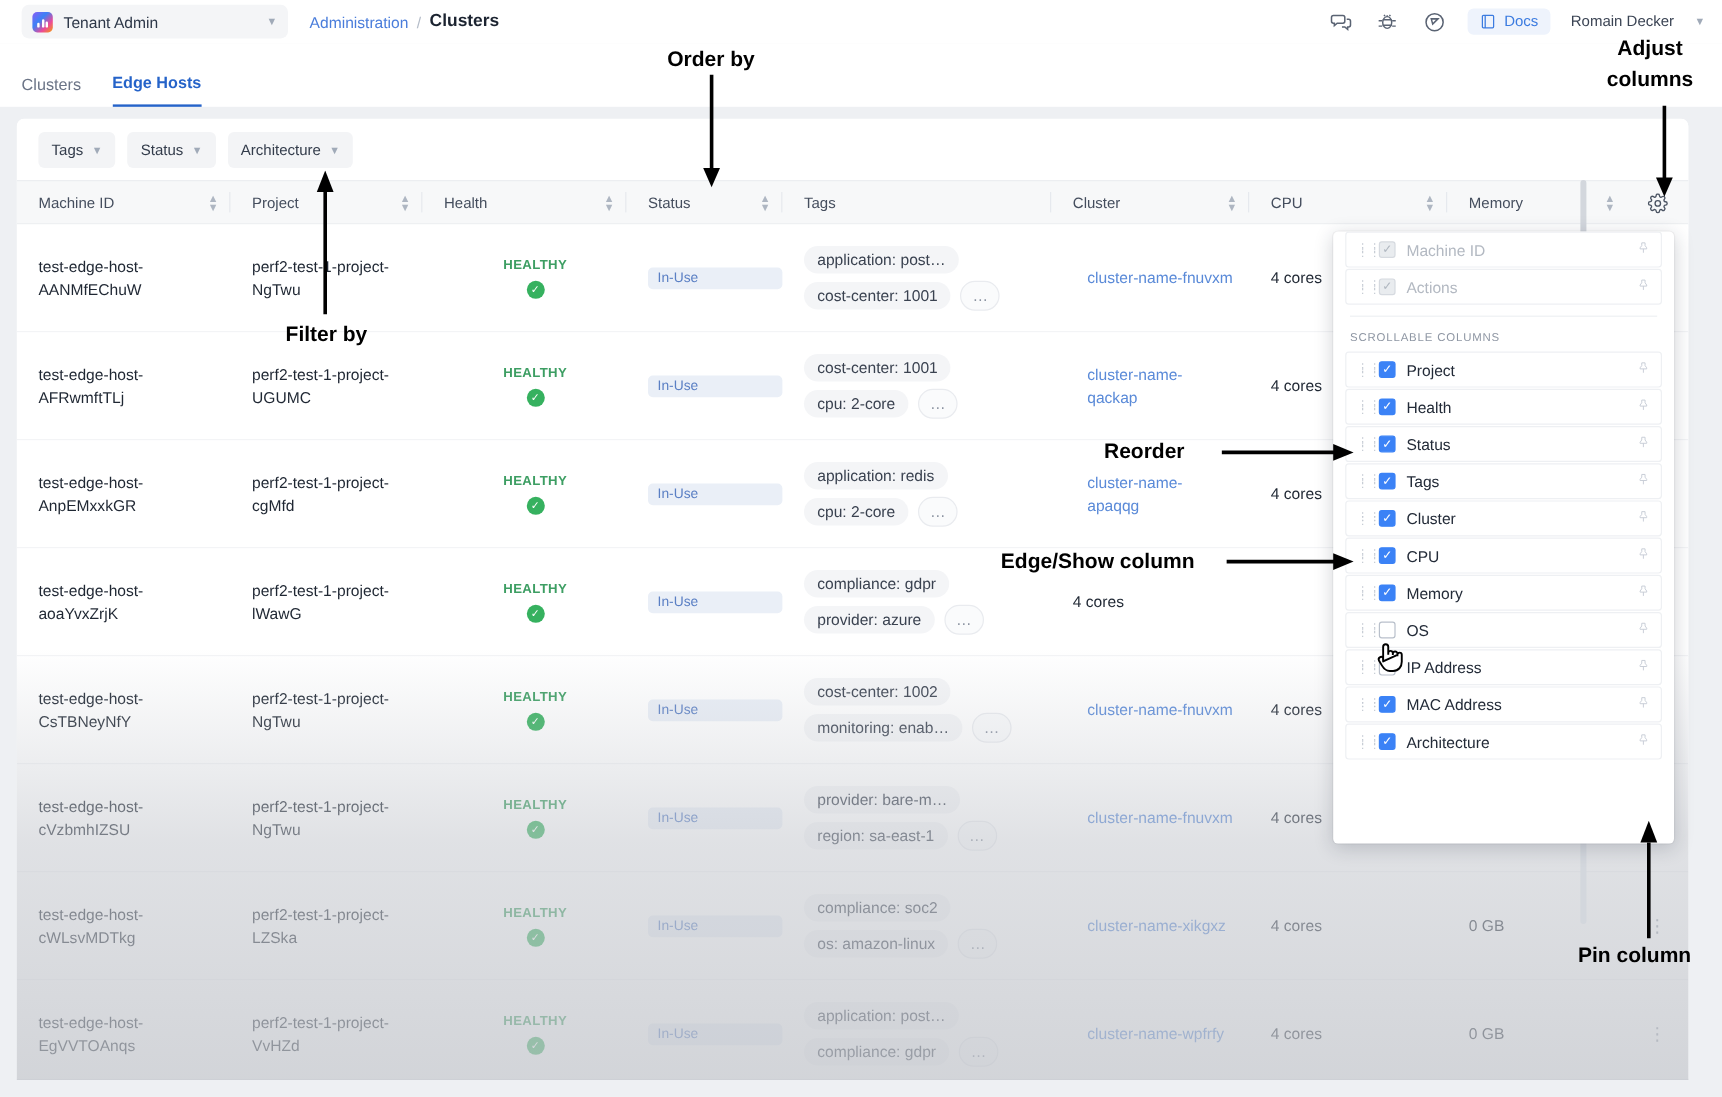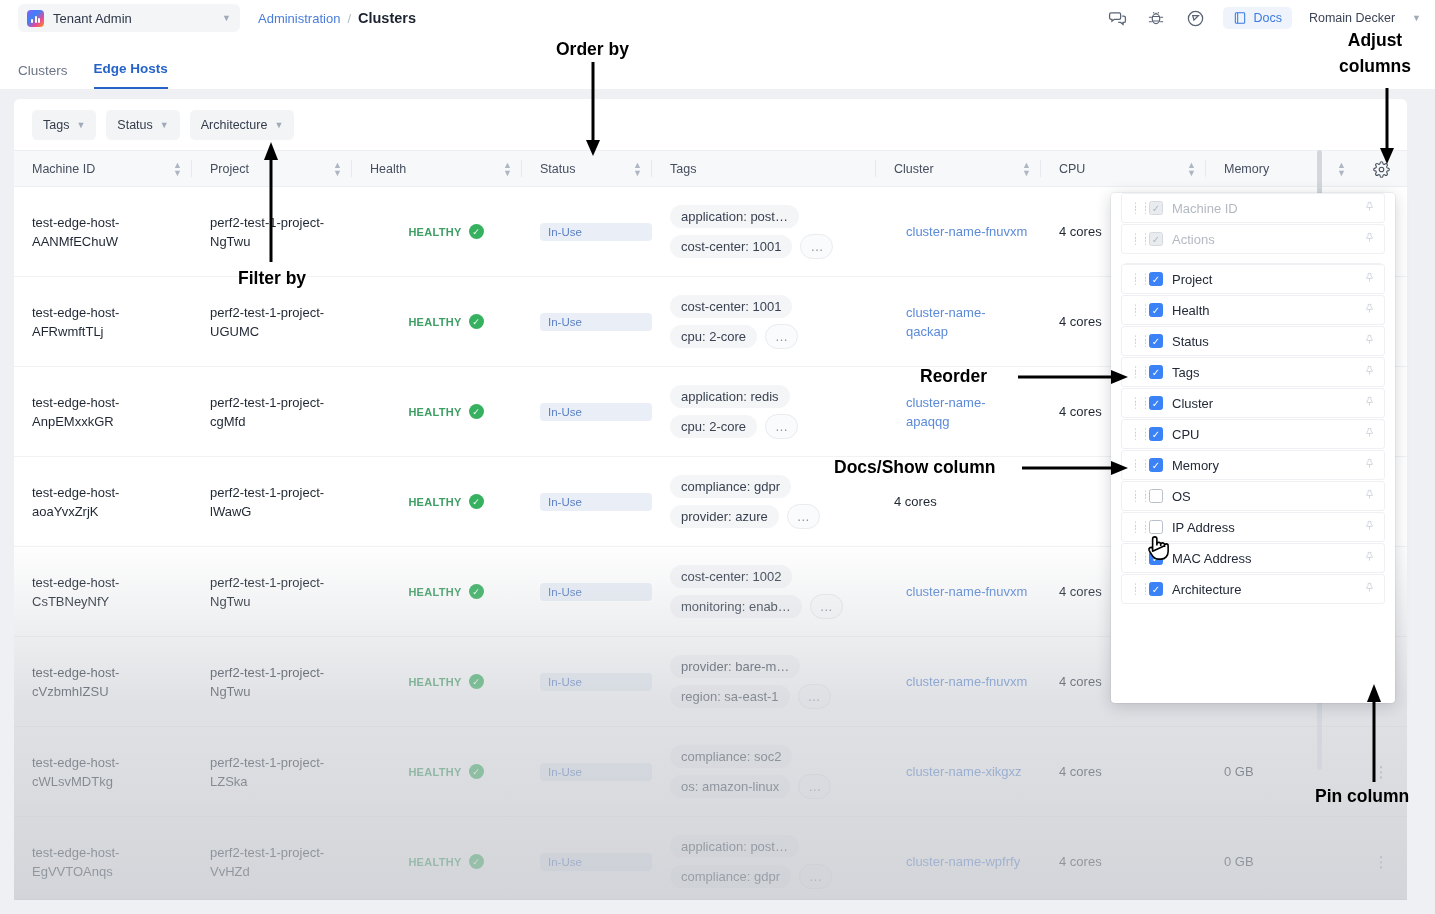--- a/index.html
+++ b/index.html
@@ -86,21 +86,21 @@
   .th.nodiv::after { display: none; }
   .gear-cell {
     position: absolute; right: 0; top: 0; width: 51px; height: 37px;
     display: flex; align-items: center; justify-content: center; cursor: pointer; color: #4b5463;
   }
 
   .tbody { position: relative; }
   .trow { height: 90px; display: flex; align-items: center; border-bottom: 1px solid #f0f2f4; background: #fff; }
   .td { font-size: 12.5px; color: #1f2733; padding-left: 18px; height: 100%; display: flex; flex-direction: column; justify-content: center; }
   .mid { font-size: 13px; line-height: 19px; color: #1f2733; }
-  .health { flex-direction: row; align-items: center; gap: 7px; }
+  .health { flex-direction: column; align-items: center; gap: 7px; }
   .health-txt { font-size: 11px; font-weight: 700; letter-spacing: .3px; color: #3d9e63; }
   .hdot { width: 15px; height: 15px; border-radius: 50%; background: #36b15f; display: flex; align-items: center; justify-content: center; color: #fff; font-size: 9px; }
   .badge { background: #eaeff7; color: #5a7fc4; font-size: 11.5px; border-radius: 4px; padding: 3px 8px; display: inline-block; }
   .tags { flex-direction: column; gap: 6px; align-items: flex-start; }
   .tagrow { display: flex; align-items: center; gap: 8px; }
   .chip {
     background: #f4f5f7; border-radius: 13px; padding: 4px 11px;
     font-size: 13px; color: #3a4250; white-space: nowrap;
   }
   .chip.more { padding: 4px 9px; color: #8b93a1; border: 1px solid #e9ebef; background: #fafbfc; }
@@ -620,20 +620,21 @@
     <span class="cbox dis">✓</span>
     <span class="collabel dim">Actions</span>
     <span class="pin">
   <svg width="11" height="13" viewBox="0 0 24 24" fill="none" stroke="currentColor" stroke-width="1.7">
   <path d="M9 3h6v5l3 4v2H6v-2l3-4V3z"></path>
                 <path d="M12 14v7"></path>
               </svg></span>
           </div>
         </div>
       <div class="panel-divider"></div>
+      <div class="group-label">SCROLLABLE COLUMNS</div>
       <div id="scroll-list">
           <div class="colrow">
             <span class="grip">
               <b>⋮⋮</b>
               <b>⋮⋮</b>
             </span>
     <span class="cbox on">✓</span>
     <span class="collabel ">Project</span>
     <span class="pin">
   <svg width="11" height="13" viewBox="0 0 24 24" fill="none" stroke="currentColor" stroke-width="1.7">
@@ -796,21 +797,21 @@
     <line x1="11" y1="120" x2="11" y2="18" stroke="#000" stroke-width="3"></line>
     <polygon points="11,0 4,18 18,18" fill="#000"></polygon>
   </svg>
 
   <div class="anno" style="left:920px; top:366px;">Reorder</div>
   <svg class="arrow" style="left:1018px; top:366px;" width="112" height="22">
     <line x1="0" y1="11" x2="96" y2="11" stroke="#000" stroke-width="3"></line>
     <polygon points="110,11 93,4 93,18" fill="#000"></polygon>
   </svg>
 
-  <div class="anno" style="left:834px; top:457px;">Docs/Show column</div>
+  <div class="anno" style="left:834px; top:457px;">Edge/Show column</div>
   <svg class="arrow" style="left:1022px; top:457px;" width="108" height="22">
     <line x1="0" y1="11" x2="92" y2="11" stroke="#000" stroke-width="3"></line>
     <polygon points="106,11 89,4 89,18" fill="#000"></polygon>
   </svg>
 
   <div class="anno" style="left:1315px; top:786px;">Pin column</div>
   <svg class="arrow" style="left:1363px; top:684px;" width="22" height="98">
     <line x1="11" y1="98" x2="11" y2="18" stroke="#000" stroke-width="3"></line>
     <polygon points="11,0 4,18 18,18" fill="#000"></polygon>
   </svg>

